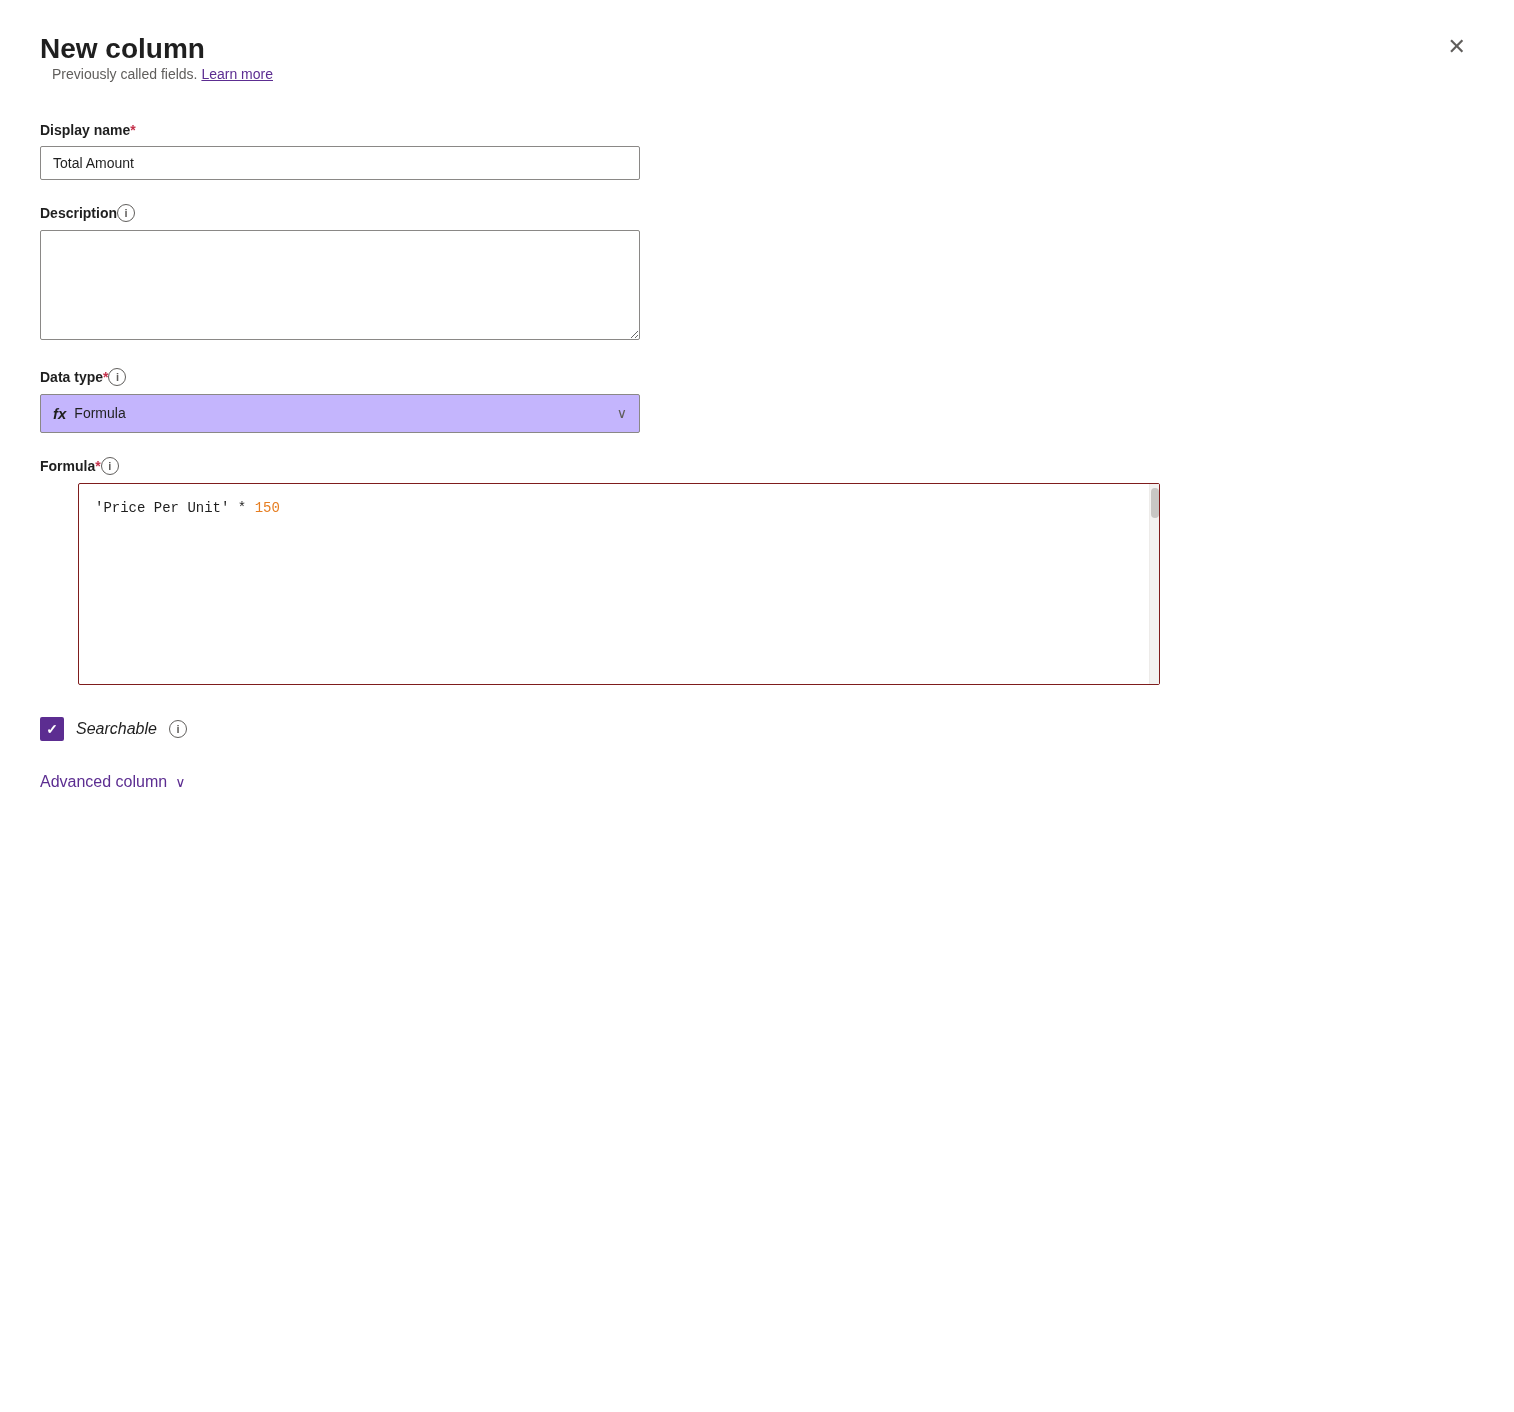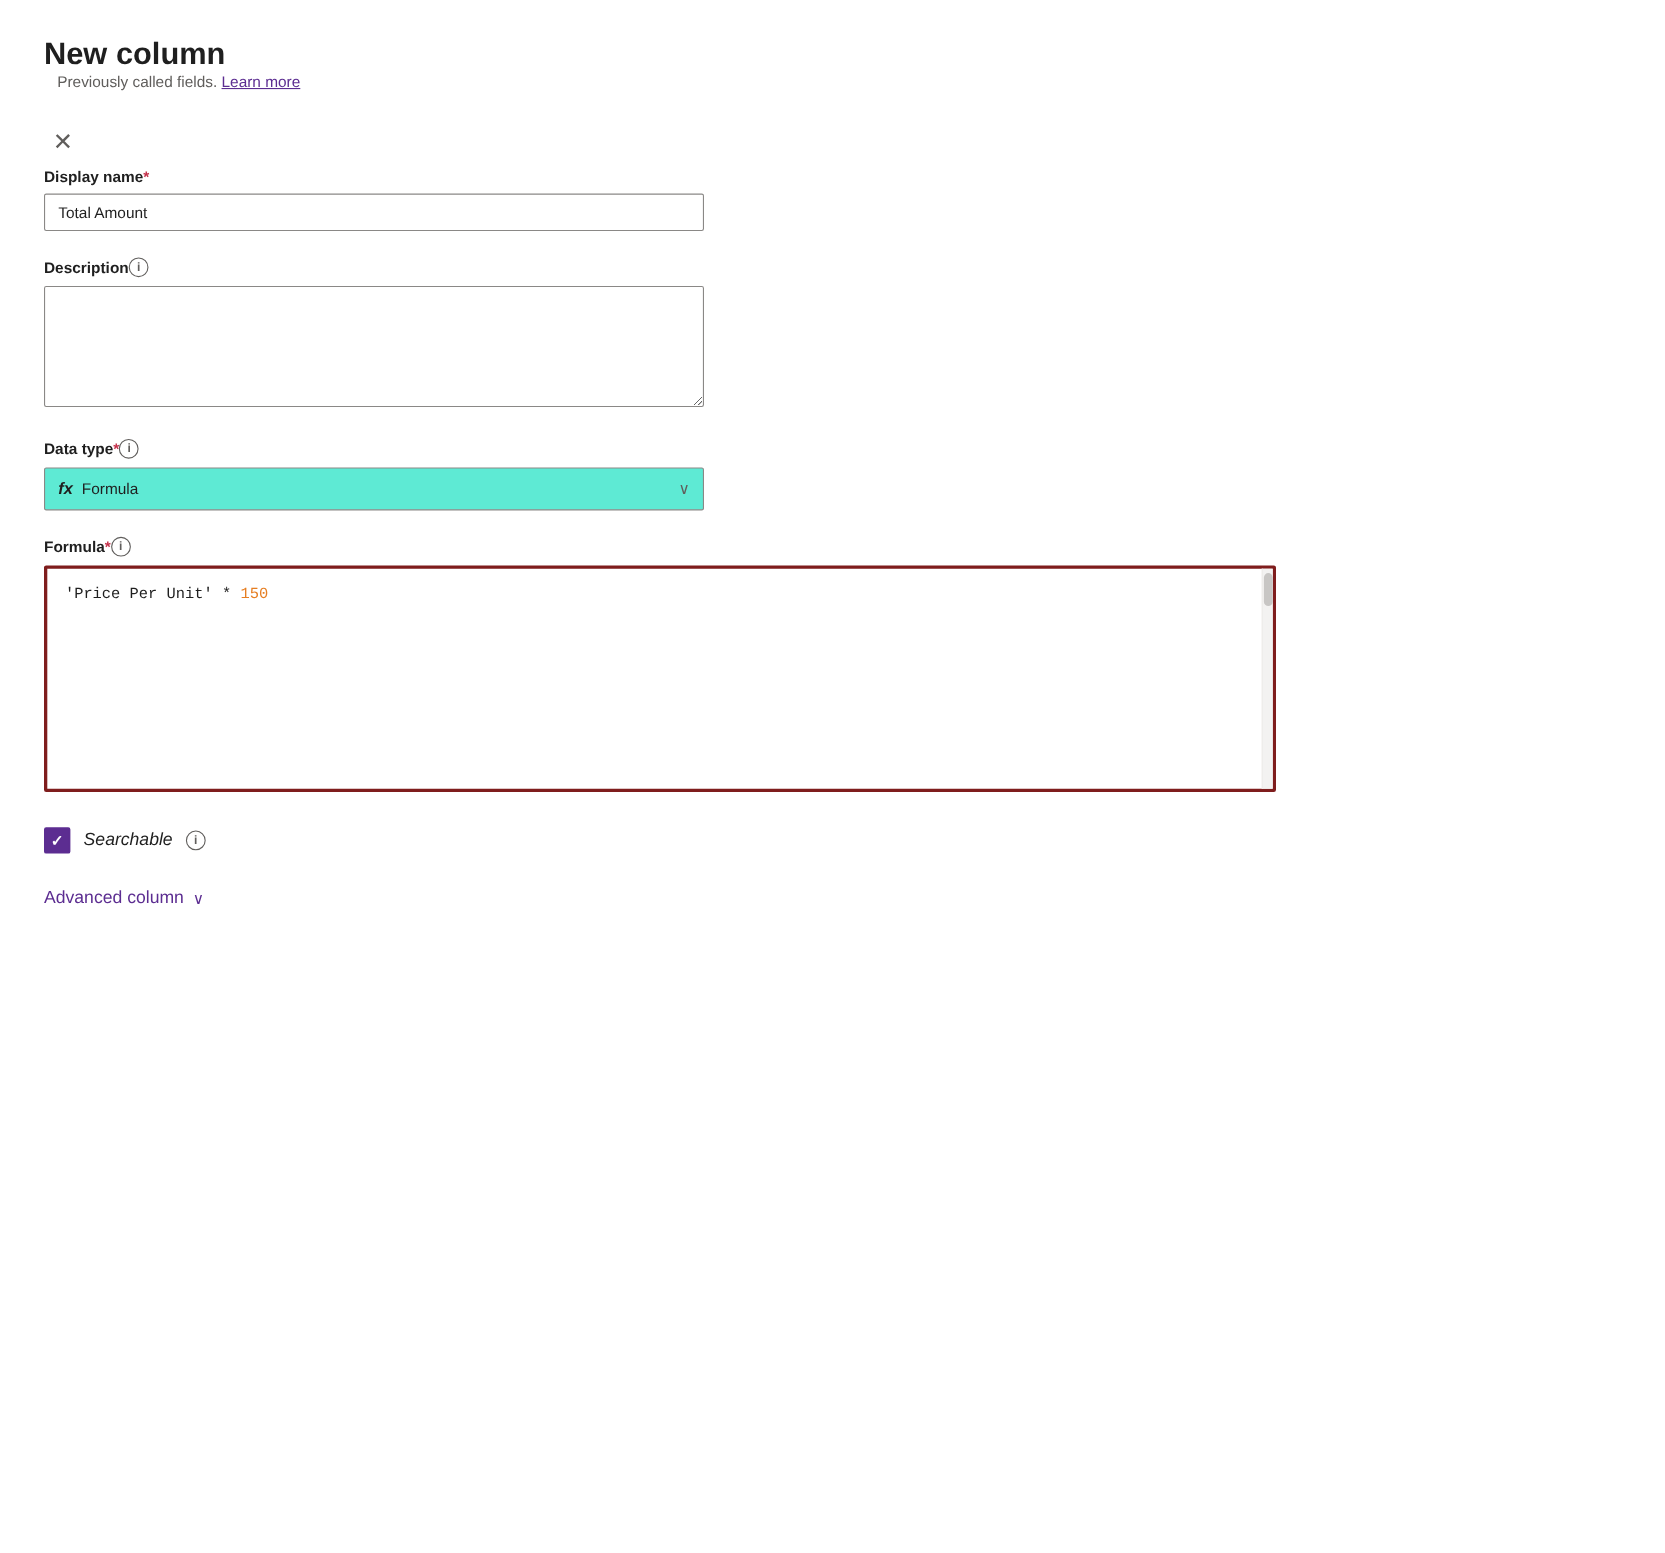--- a/index.html
+++ b/index.html
@@ -20,21 +20,20 @@
       background: #fff;
       padding: 32px 40px;
       position: relative;
     }
 
     .panel-header {
       display: flex;
       justify-content: space-between;
       align-items: flex-start;
       margin-bottom: 8px;
-      flex-direction: column;
     }
 
     .panel-title {
       font-size: 28px;
       font-weight: 600;
       color: #1f1f1f;
       line-height: 1.2;
     }
 
     .close-button {
@@ -124,21 +123,21 @@
       width: 100%;
     }
 
     .select-display {
       width: 100%;
       border: 1px solid #8a8886;
       border-radius: 2px;
       padding: 10px 40px 10px 12px;
       font-size: 14px;
       color: #1f1f1f;
-      background: #5eead4;
+      background: #c4b5fd;
       cursor: pointer;
       display: flex;
       align-items: center;
       gap: 8px;
       position: relative;
     }
 
     .select-chevron {
       position: absolute;
       right: 12px;
@@ -155,23 +154,24 @@
       color: #1f1f1f;
       font-size: 15px;
     }
 
     .formula-section {
       margin-bottom: 32px;
       max-width: 1120px;
     }
 
     .formula-textarea-wrapper {
-      border: 3px solid #7f1d1d;
-      border-radius: 2px;
-      position: relative;
+      border: 1px solid #7f1d1d;
+      border-radius: 2px;
+      position: relative;
+      margin-left: 38px;
     }
 
     .formula-content {
       padding: 14px 16px;
       font-family: 'Consolas', 'Courier New', monospace;
       font-size: 14px;
       line-height: 1.5;
       height: 200px;
     }
 

